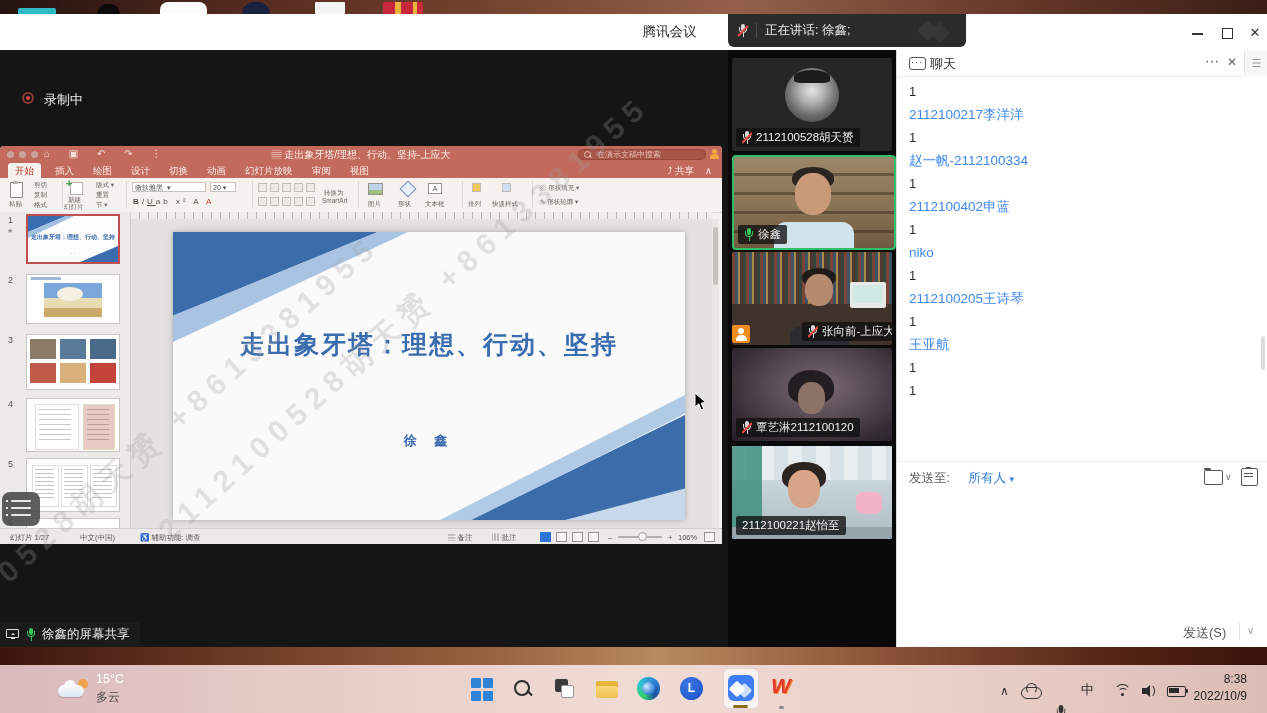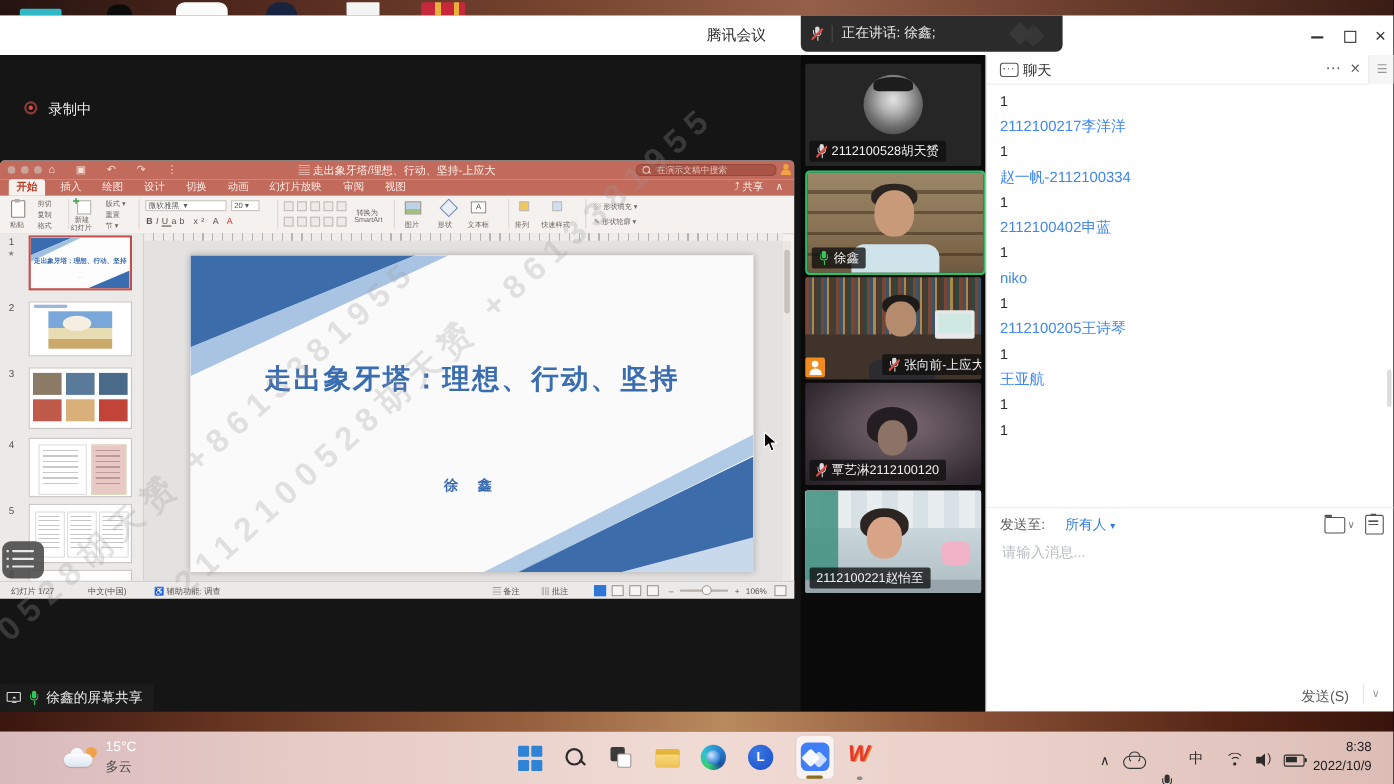--- a/index.html
+++ b/index.html
@@ -63,21 +63,21 @@
   .searchpill input{background:transparent;border:none;outline:none;color:#e6c2b9;font-size:8px;width:100%;
     font-family:"Liberation Sans",sans-serif;}
   .searchpill input::placeholder{color:#e6c2b9;}
   .mag{width:5px;height:5px;border:1.2px solid #e6c2b9;border-radius:50%;position:relative;flex:0 0 auto;}
   .mag::after{content:"";position:absolute;left:4px;top:4px;width:3px;height:1.2px;background:#e6c2b9;transform:rotate(45deg);}
   .person{position:absolute;left:709px;top:3px;width:10px;height:11px;}
   .person::before{content:"";position:absolute;left:3px;top:0;width:4.5px;height:4.5px;border-radius:50%;background:#f2a445;}
   .person::after{content:"";position:absolute;left:0.5px;top:5px;width:9px;height:5px;border-radius:4px 4px 0 0;background:#f2a445;}
   .ppt-tabs{position:absolute;left:0;top:17px;width:722px;height:15px;background:#c26a5b;}
   .ptab{position:absolute;top:0;height:15px;line-height:15px;padding:0 7px;font-size:9.5px;color:#fbeae5;cursor:default;}
-  .ptab.active{background:#f5f1ef;color:#bb3a22;border-radius:3px 3px 0 0;font-weight:bold;}
+  .ptab.active{background:#f5f1ef;color:#bb3a22;border-radius:3px 3px 0 0;font-weight:normal;}
   .ppt-share{position:absolute;right:14px;top:0;height:15px;line-height:15px;color:#fbeae5;font-size:9.5px;}
   .ppt-ribbon{position:absolute;left:0;top:32px;width:722px;height:34px;background:#f5f1ef;border-bottom:1px solid #dcd5d1;}
   .rsep{position:absolute;top:3px;width:1px;height:27px;background:#ded7d3;}
   .rlabel{position:absolute;font-size:6.5px;color:#6e6660;white-space:nowrap;}
   .rsmall{position:absolute;font-size:6.5px;color:#6e6660;white-space:nowrap;}
   .rbox{position:absolute;background:#fff;border:1px solid #c9c2bd;font-size:7px;color:#555;line-height:9px;
         padding:0 2px;white-space:nowrap;box-sizing:border-box;height:10px;}
   .chip{position:absolute;border:1px solid #c3bcb7;background:#efeae7;width:9px;height:9px;box-sizing:border-box;}
   .fontbtns{position:absolute;font-size:8px;color:#5a524c;letter-spacing:3px;white-space:nowrap;}
   .clipico{position:absolute;width:11px;height:14px;border:1.2px solid #8d857f;border-radius:1px;background:#fdfcfb;}
@@ -559,21 +559,20 @@
     <div class="chatscroll"></div>
 
     <div class="chatdivider"></div>
     <div class="sendrow">
       <span class="sendto">发送至:</span>
       <span class="audience" style="margin-left:14px;"><span>所有人</span> <span style="font-size:9px;">▾</span></span>
       <span class="folderico"></span>
       <span style="position:absolute;left:316px;top:4px;font-size:9px;color:#777;">∨</span>
       <span class="annico"></span>
     </div>
-    <input class="chatinput" placeholder="请输入消息..." style="">
 
     <div class="sendbtn">发送(S)</div>
     <div class="senddiv"></div>
     <div class="sendchev">∨</div>
   </div>
 
   
   <div class="abs wallstrip"></div>
 
   

